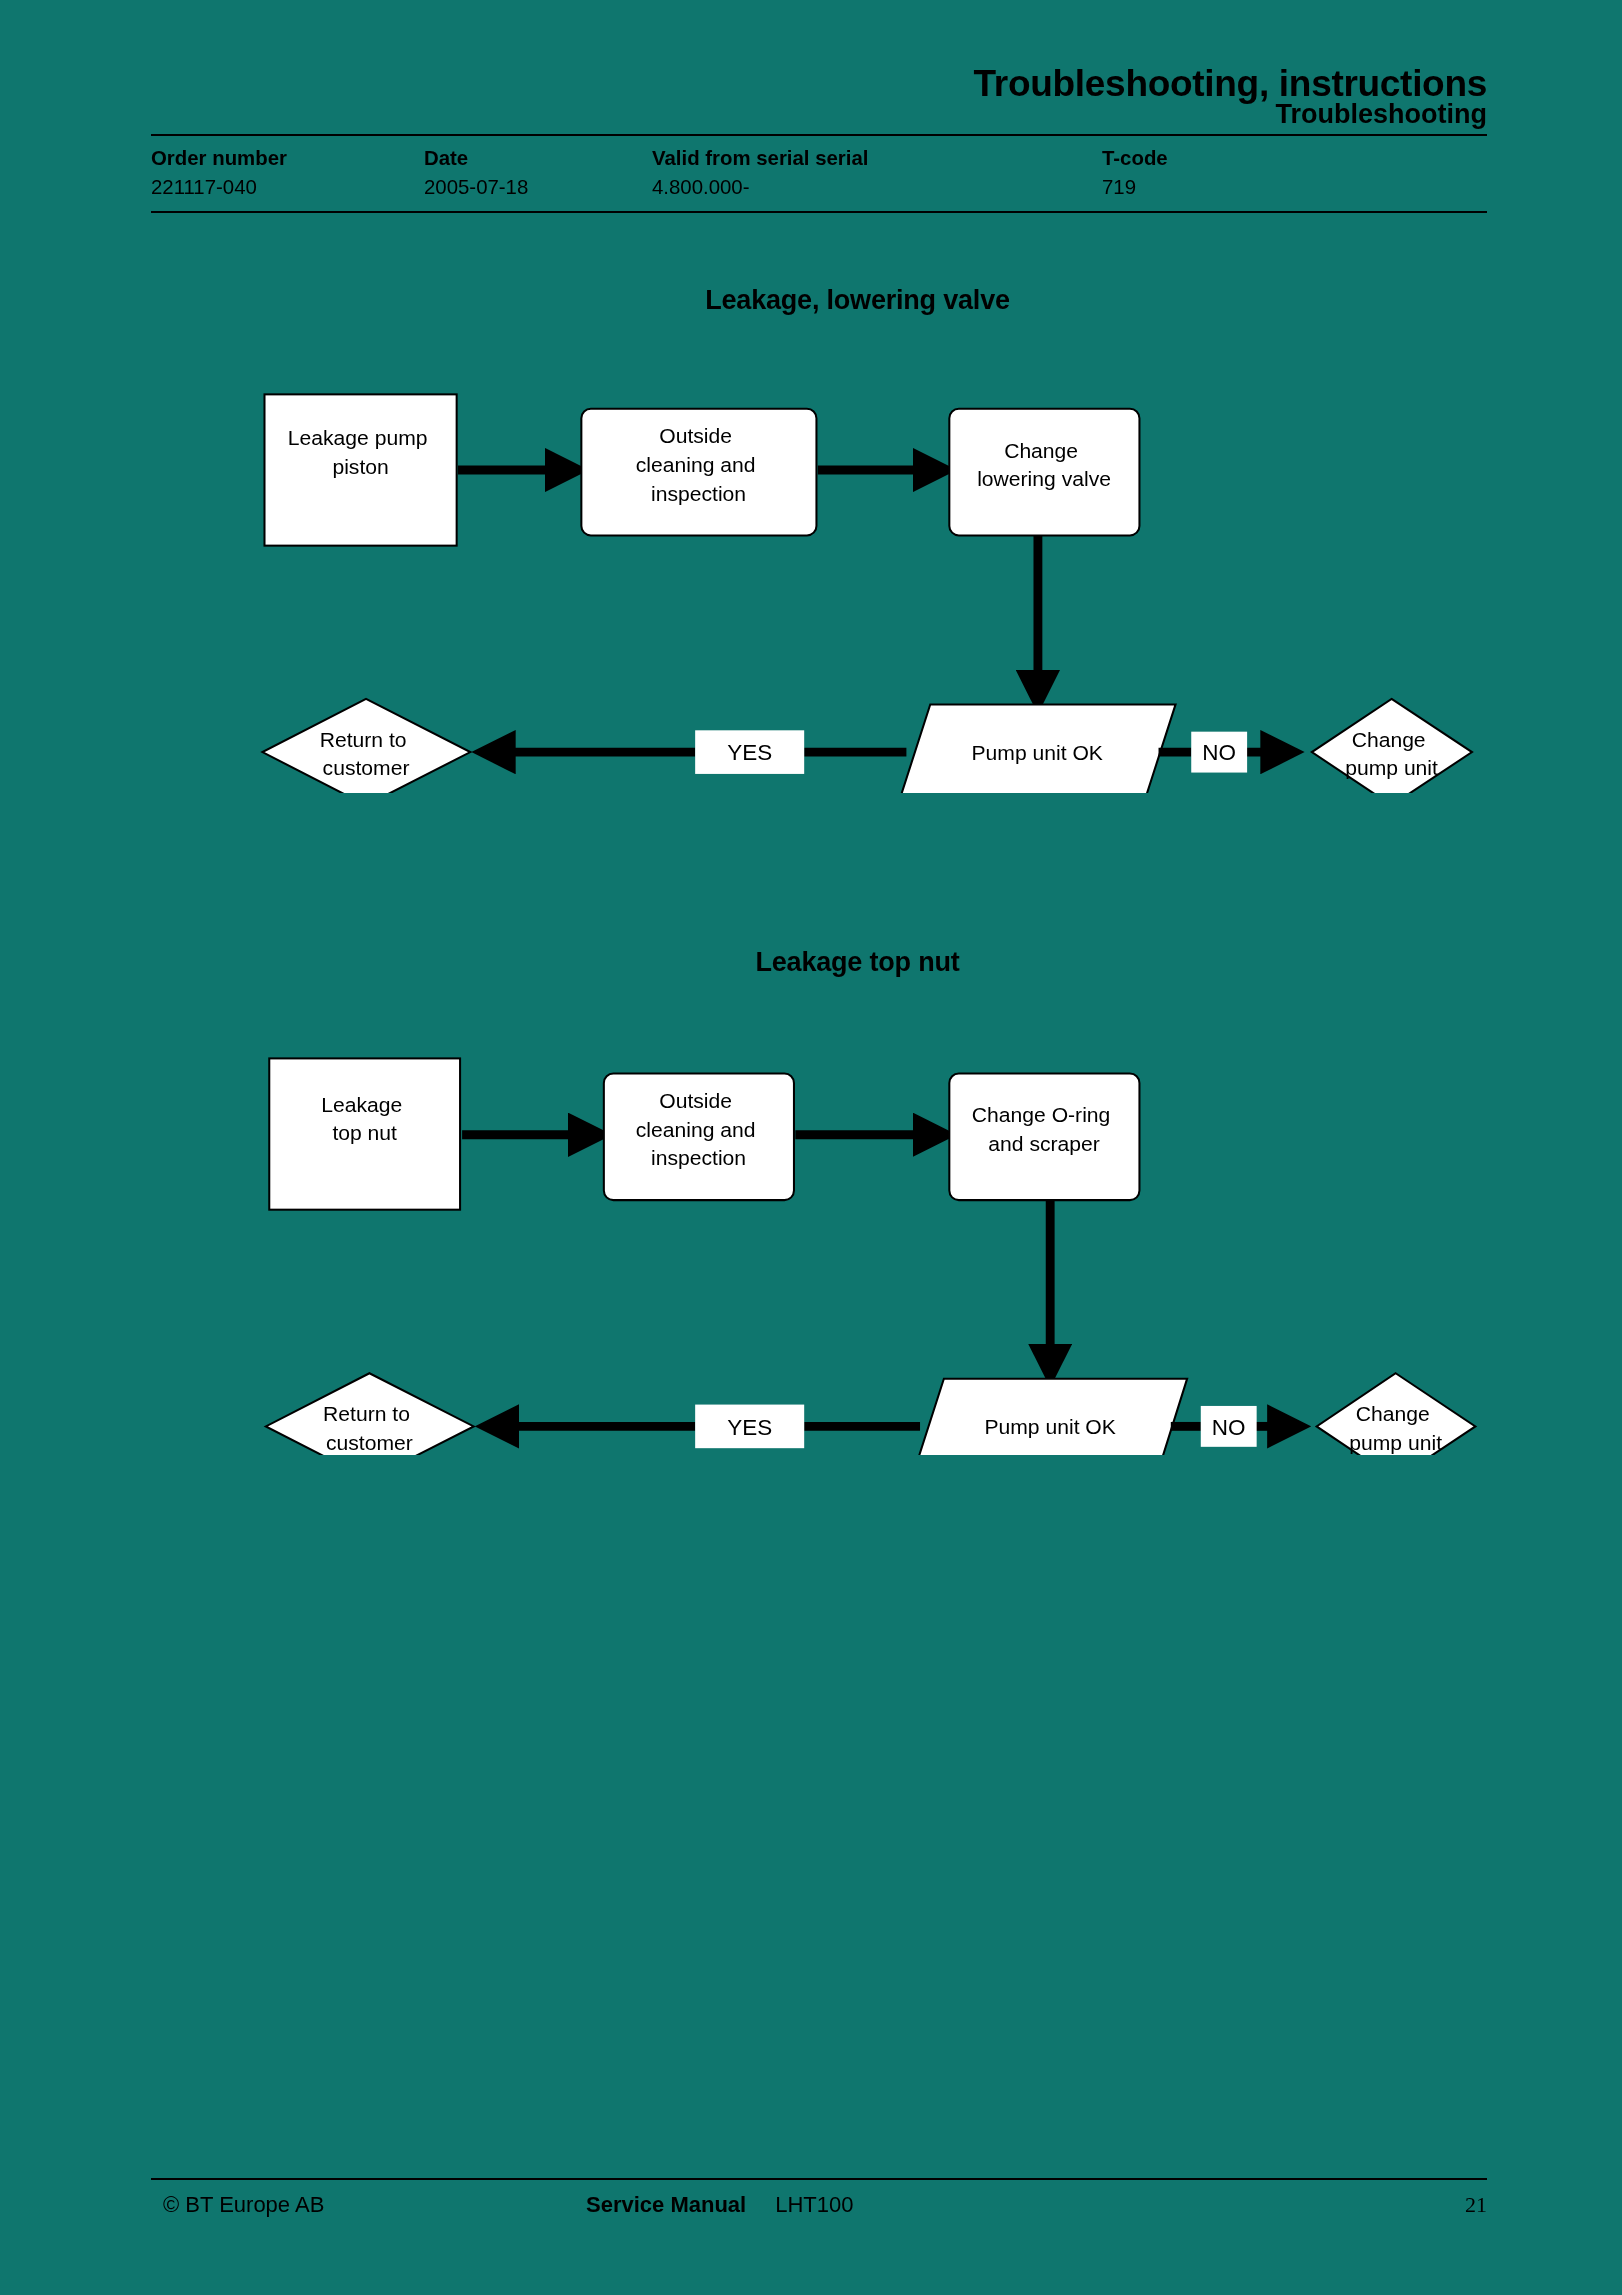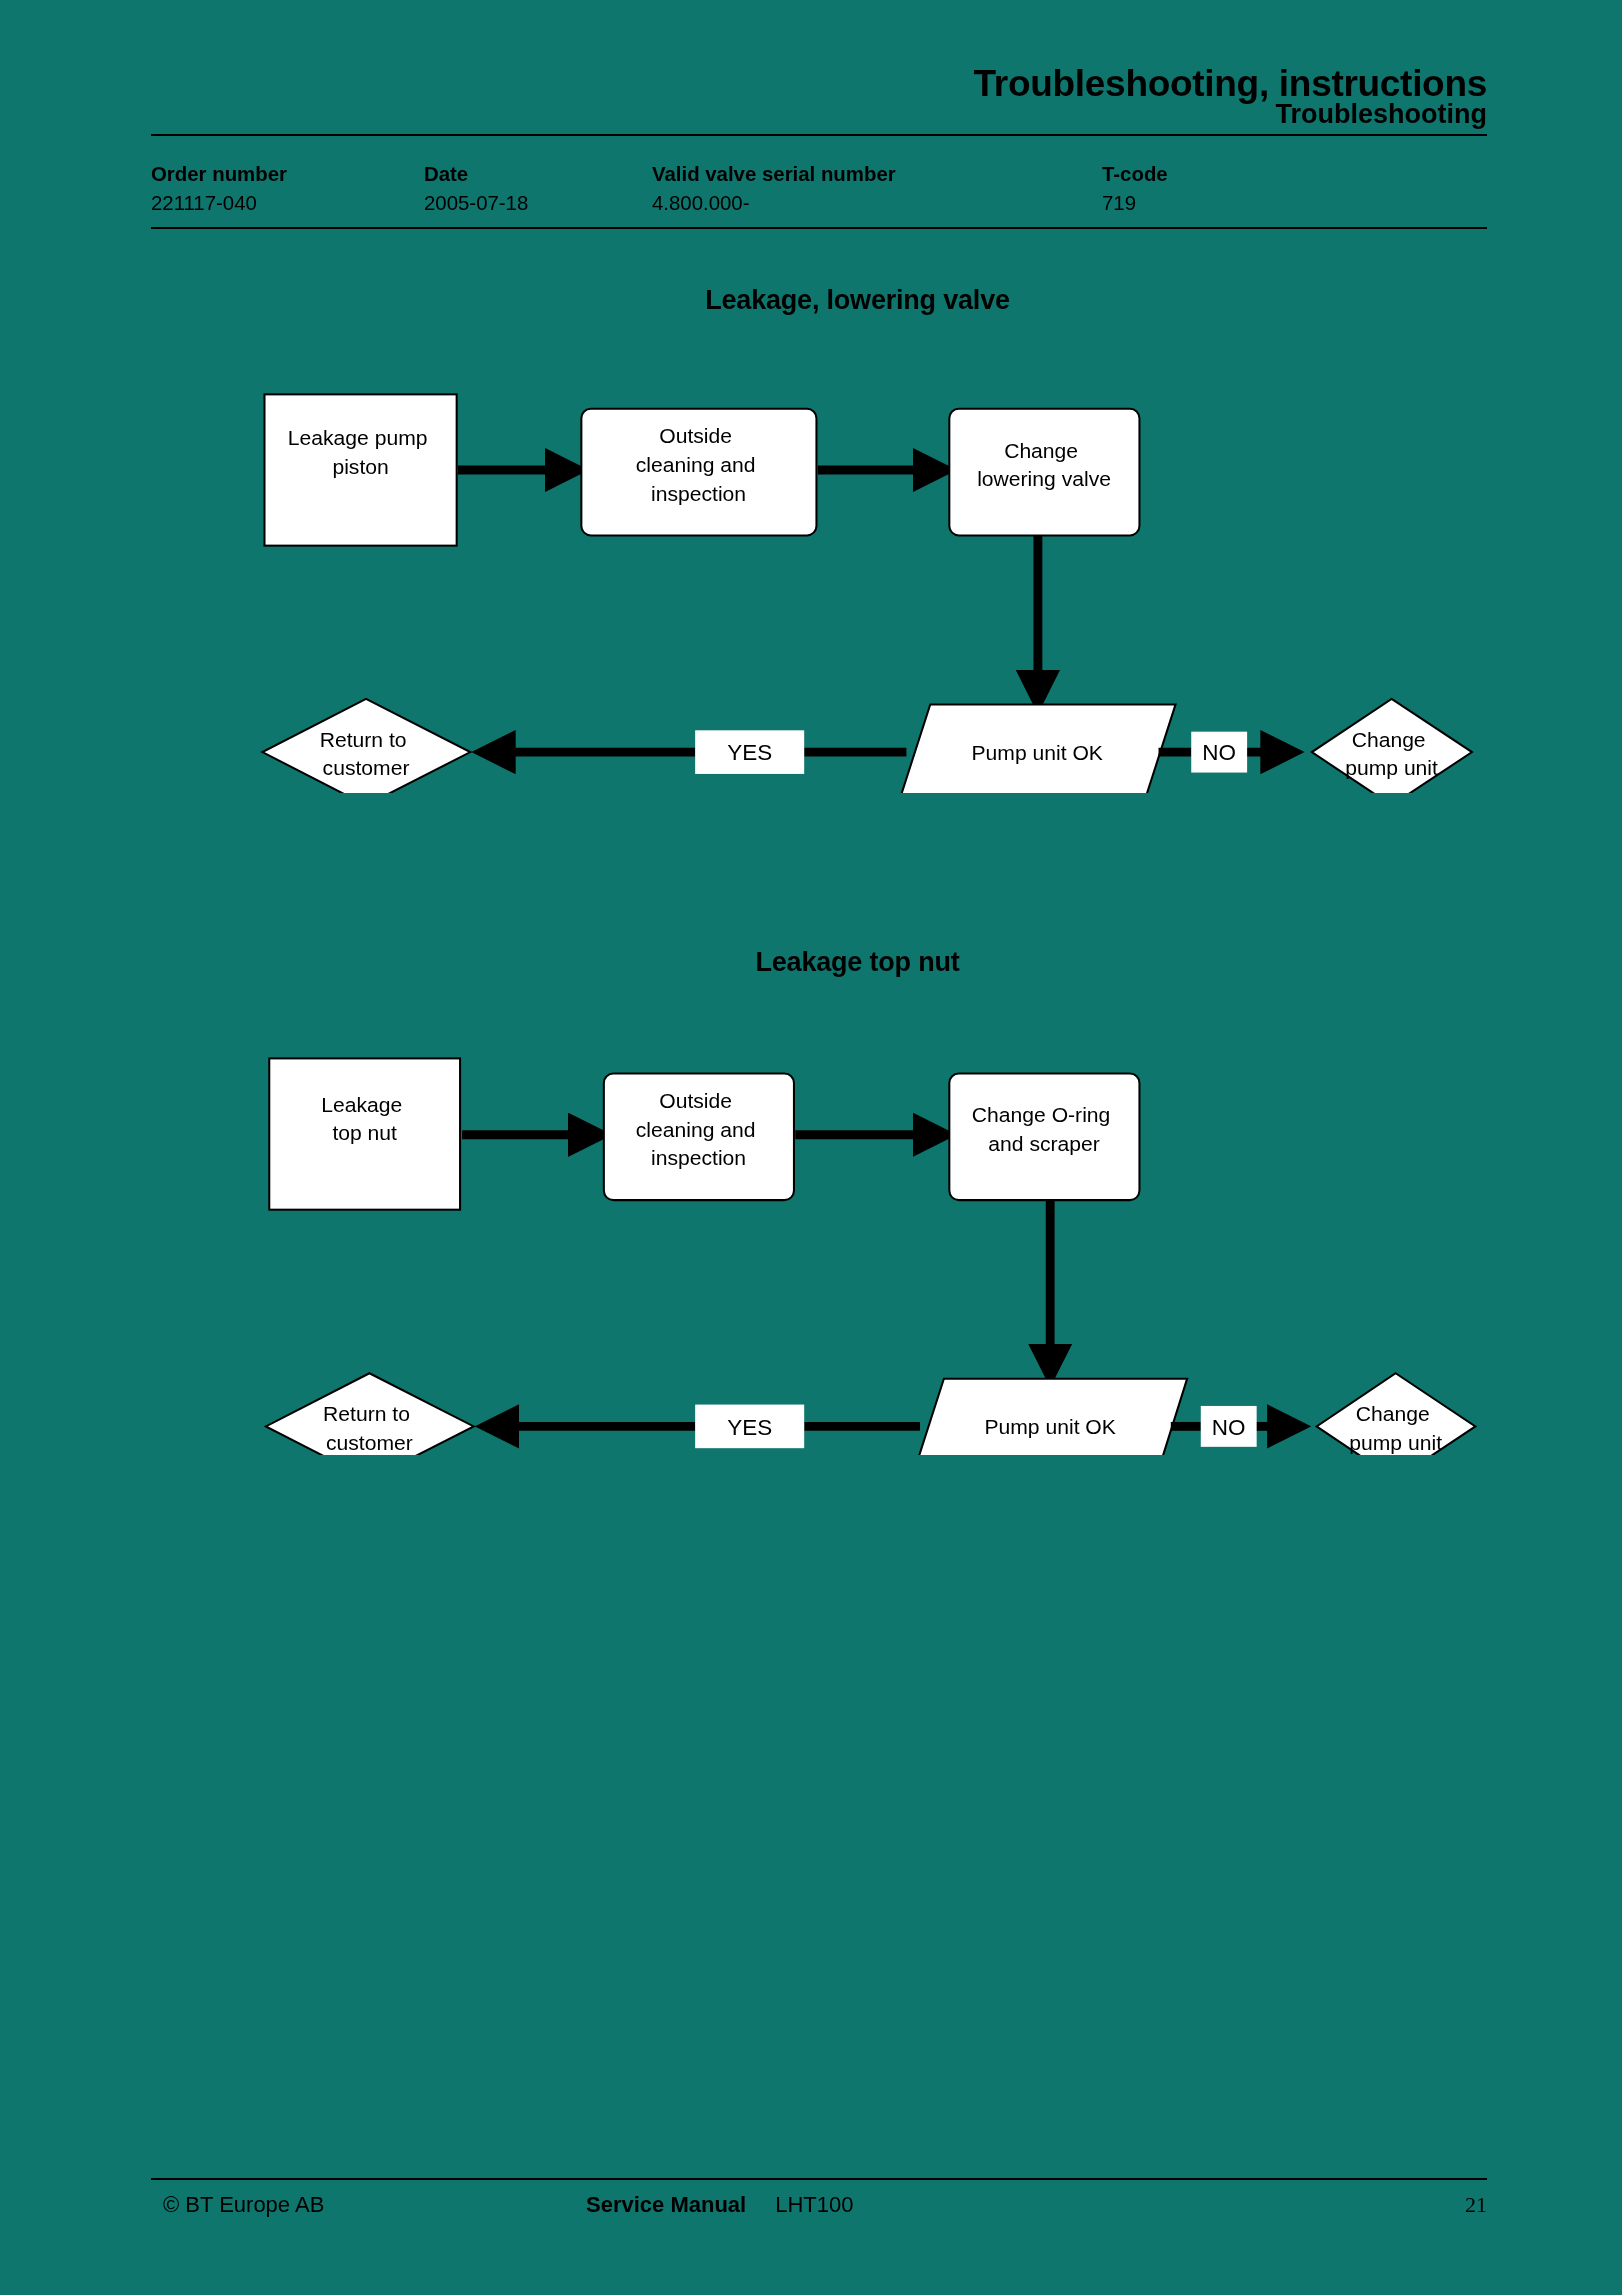--- a/index.html
+++ b/index.html
@@ -46,21 +46,21 @@
   .rule-thick {
     border-top: 2.7px solid #000000;
     width: 100%;
   }
   .rule-top { margin-top: 5.5px; }
 
   .meta-table {
     width: 100%;
     border-collapse: collapse;
     table-layout: fixed;
-    margin-top: 16px;
+    margin-top: 0;
   }
   .meta-table th,
   .meta-table td {
     text-align: left;
     padding: 0;
     font-size: 20.4px;
     line-height: 1.42;
     vertical-align: top;
   }
   .meta-table th { font-weight: bold; padding-top: 8.2px; }
@@ -141,21 +141,21 @@
 
   <div class="header">
     <div class="doc-title">Troubleshooting, instructions</div>
     <div class="doc-subtitle">Troubleshooting</div>
     <div class="rule-thick rule-top"></div>
     <table class="meta-table">
       <thead>
         <tr>
           <th class="col-order">Order number</th>
           <th class="col-date">Date</th>
-          <th class="col-serial">Valid valve serial number</th>
+          <th class="col-serial">Valid from serial serial</th>
           <th class="col-tcode">T-code</th>
         </tr>
       </thead>
       <tbody>
         <tr>
           <td>221117-040</td>
           <td>2005-07-18</td>
           <td>4.800.000-</td>
           <td>719</td>
         </tr>

